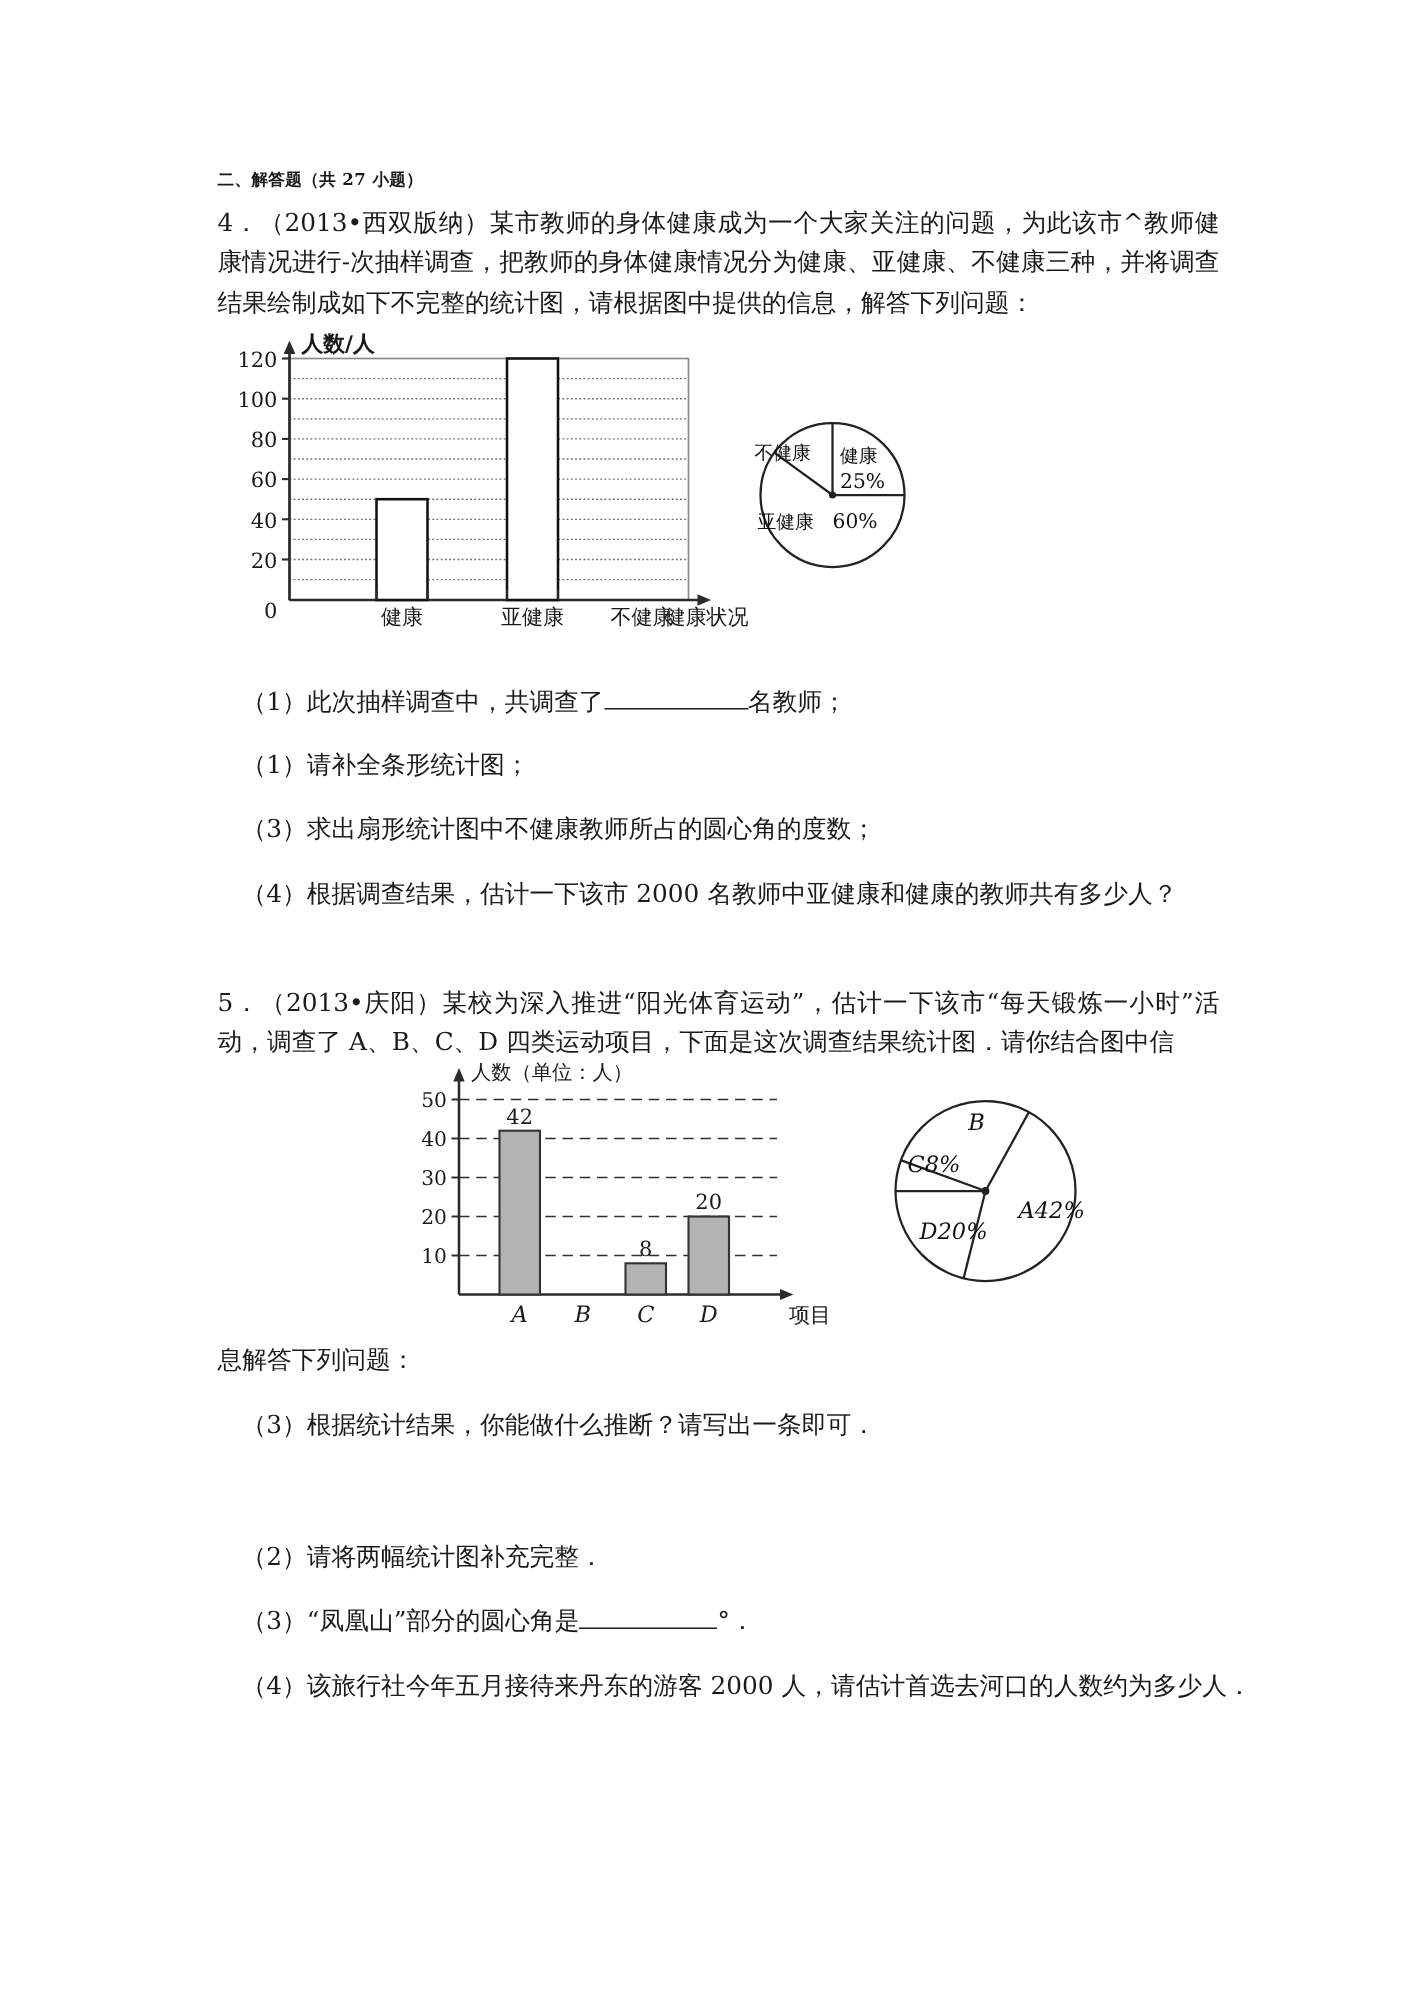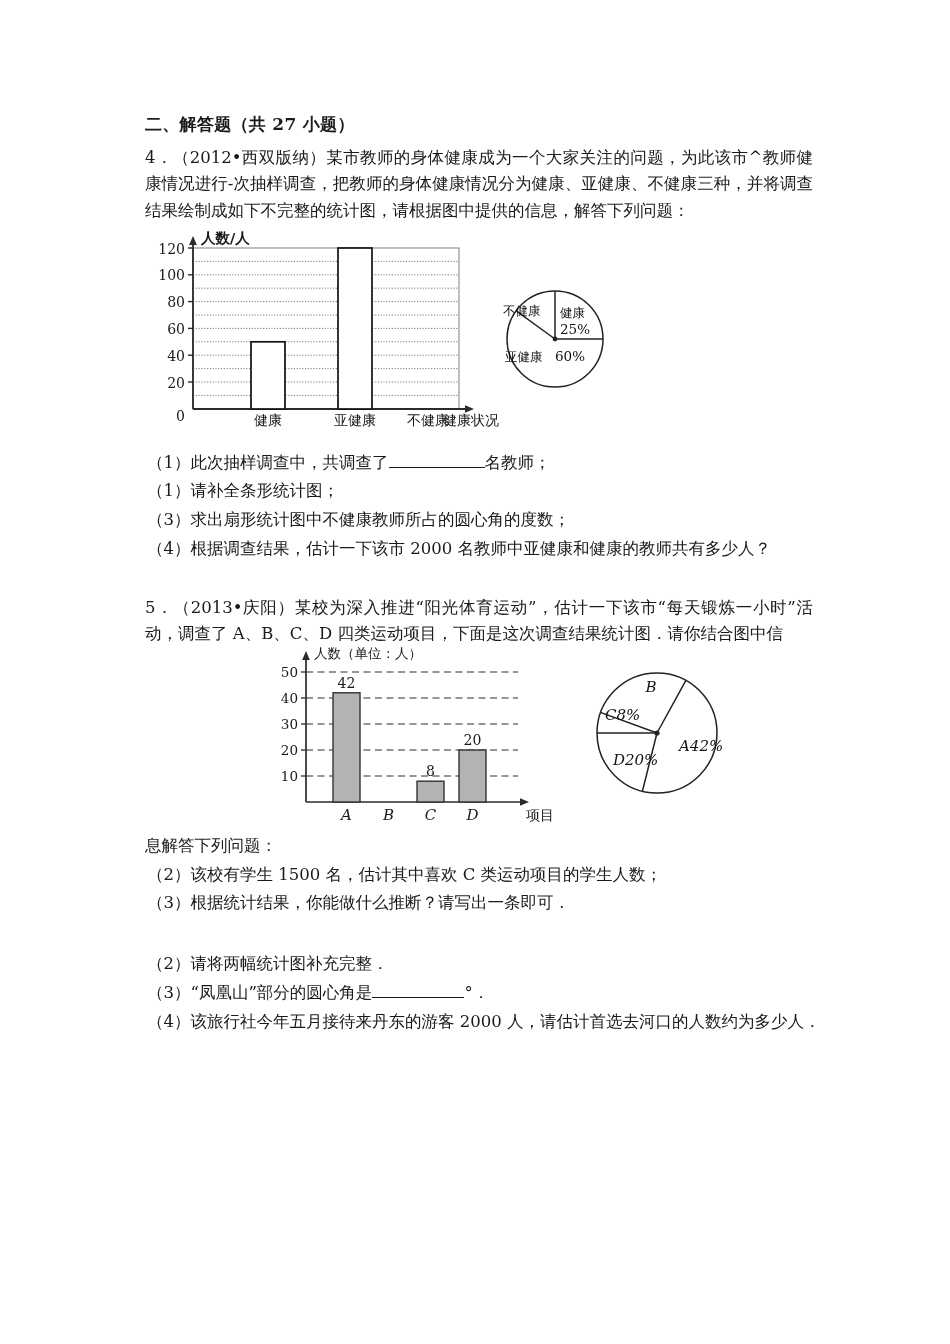--- a/index.html
+++ b/index.html
@@ -24,36 +24,36 @@
   .content {
     position: absolute;
     left: 145px;
     top: 112px;
     width: 668px;
   }
 
   
   .section-head {
     font-weight: bold;
-    font-size: 17px;
+    font-size: 11px;
     letter-spacing: 0.3px;
     margin: 0 0 7px 0;
     line-height: 1.5;
   }
   .para {
     font-size: 16.5px;
     line-height: 1.62;
     margin: 0;
     text-align: justify;
     text-justify: inter-ideograph;
   }
   .qline {
     font-size: 16.5px;
     line-height: 1.62;
-    margin: 2px;
+    margin: 16px;
     white-space: nowrap;
   }
   .blank-u {
     display: inline-block;
     border-bottom: 1.3px solid #1a1a1a;
     vertical-align: baseline;
   }
   .blank-w1 { width: 96px; }
   .blank-w2 { width: 92px; }
 
@@ -94,21 +94,21 @@
 </style>
 </head>
 <body>
 
 <div class="page">
 <div class="content">
 
   <div class="section-head">二、解答题（共 27 小题）</div>
 
   <div>
-    <p class="para"><span>4．</span><span>（2012•西双版纳）</span><span>某市教师的身体健康成为一个大家关注的问题，为此该市^教师健康情况进行‑次抽样调查，把教师的身体健康情况分为健康、亚健康、不健康三种，并将调查结果绘制成如下不完整的统计图，请根据图中提供的信息，解答下列问题：</span></p>
+    <p class="para"><span>4．</span><span>（2013•西双版纳）</span><span>某市教师的身体健康成为一个大家关注的问题，为此该市^教师健康情况进行‑次抽样调查，把教师的身体健康情况分为健康、亚健康、不健康三种，并将调查结果绘制成如下不完整的统计图，请根据图中提供的信息，解答下列问题：</span></p>
 
     <div class="gap-s"></div>
 
     <div class="fig-row" id="fig4">
 
       <div class="chart4">
         <svg width="330" height="200" viewBox="0 0 330 200" aria-label="bar chart">
 
           <rect x="48" y="14" width="266" height="161" fill="#ffffff" stroke="#8a8a8a" stroke-width="1.1"></rect>
 
@@ -281,21 +281,20 @@
             <text x="66" y="42" text-anchor="middle">B</text>
             <text x="94" y="101">A42%</text>
             <text x="20" y="70">C8%</text>
             <text x="28" y="115">D20%</text>
           </g>
         </svg>
       </div>
     </div>
 
     <p class="para">息解答下列问题：</p>
-    <p class="qline">（2）该校有学生 1500 名，估计其中喜欢 C 类运动项目的学生人数；</p>
     <p class="qline">（3）根据统计结果，你能做什么推断？请写出一条即可．</p>
   </div>
 
   <div class="gap-l"></div>
 
   <div>
 
     <p class="qline">（2）请将两幅统计图补充完整．</p>
     <p class="qline"><span>（3）“凤凰山”部分的圆心角是</span><span class="blank-u blank-w2"></span><span>°．</span></p>
     <p class="qline">（4）该旅行社今年五月接待来丹东的游客 2000 人，请估计首选去河口的人数约为多少人．</p>

